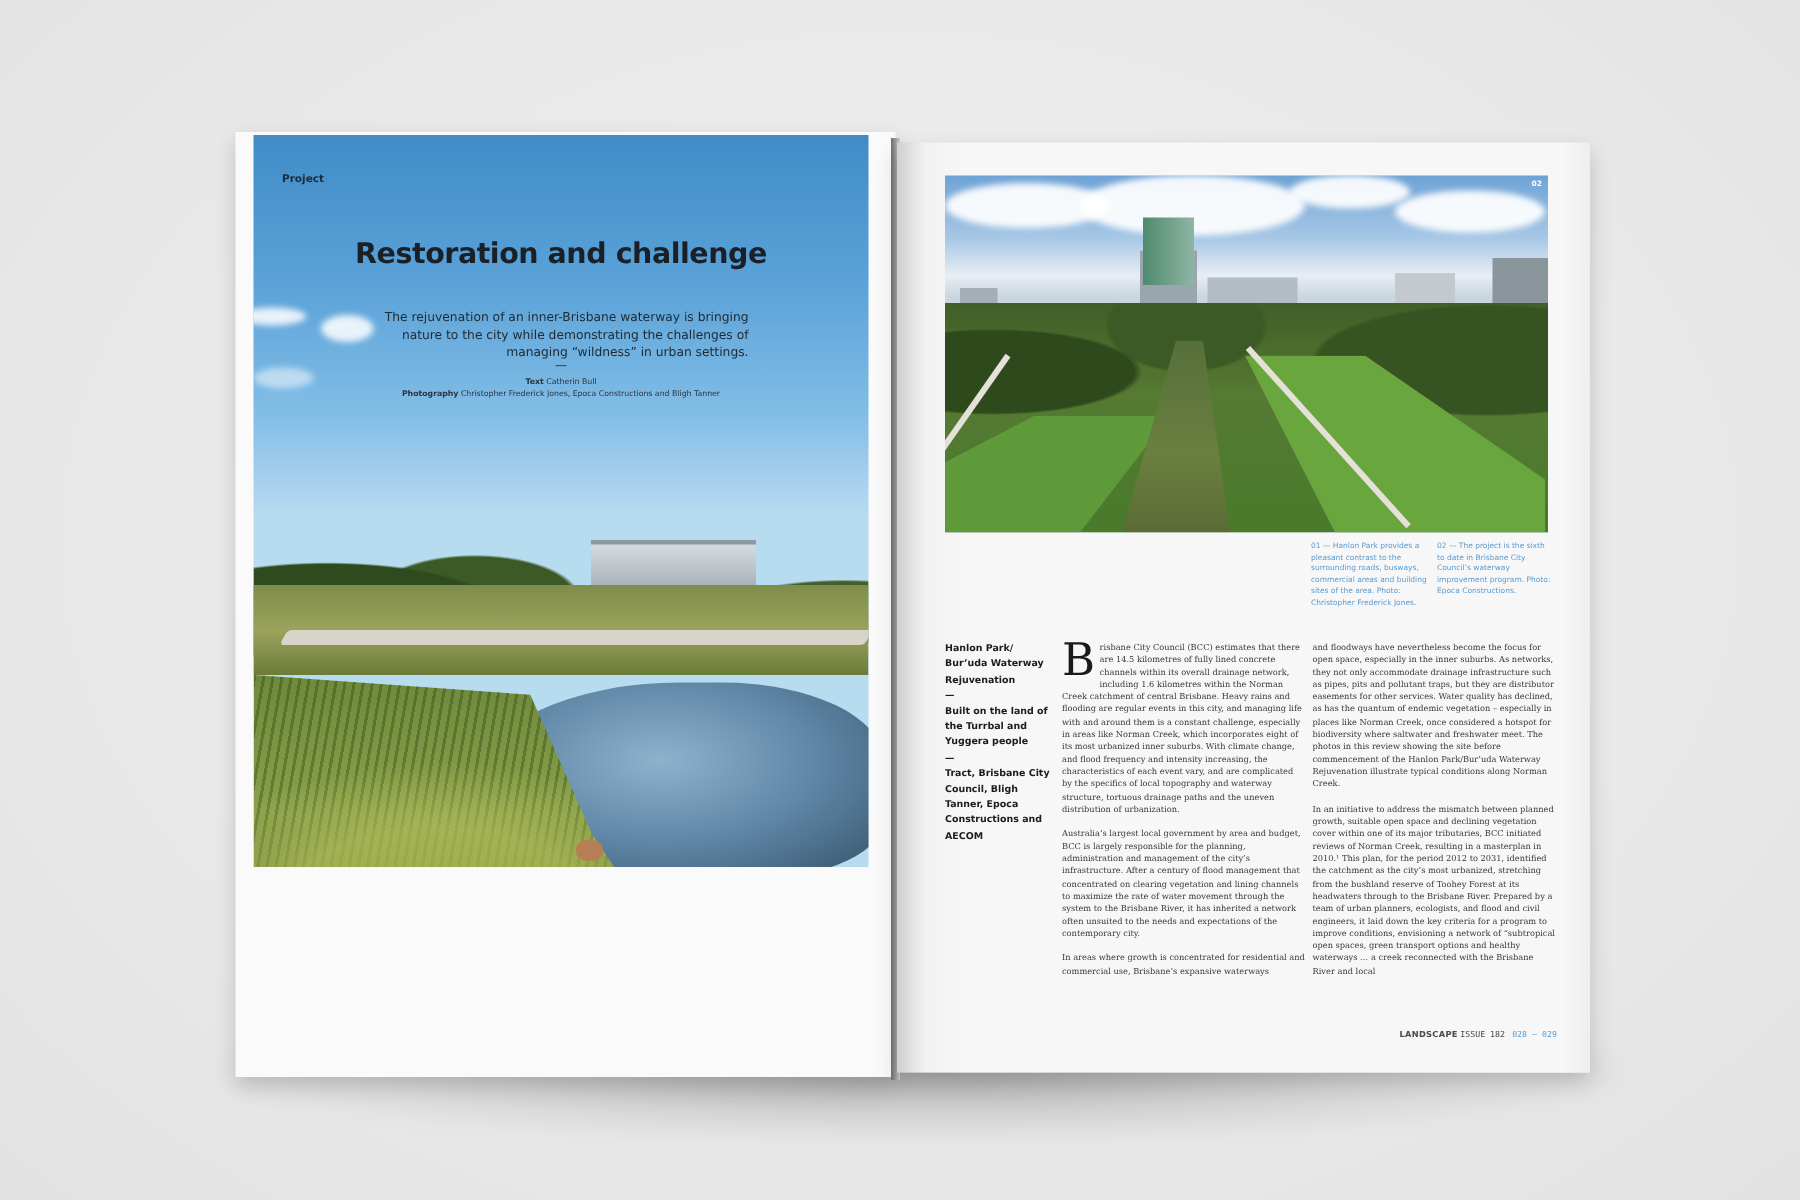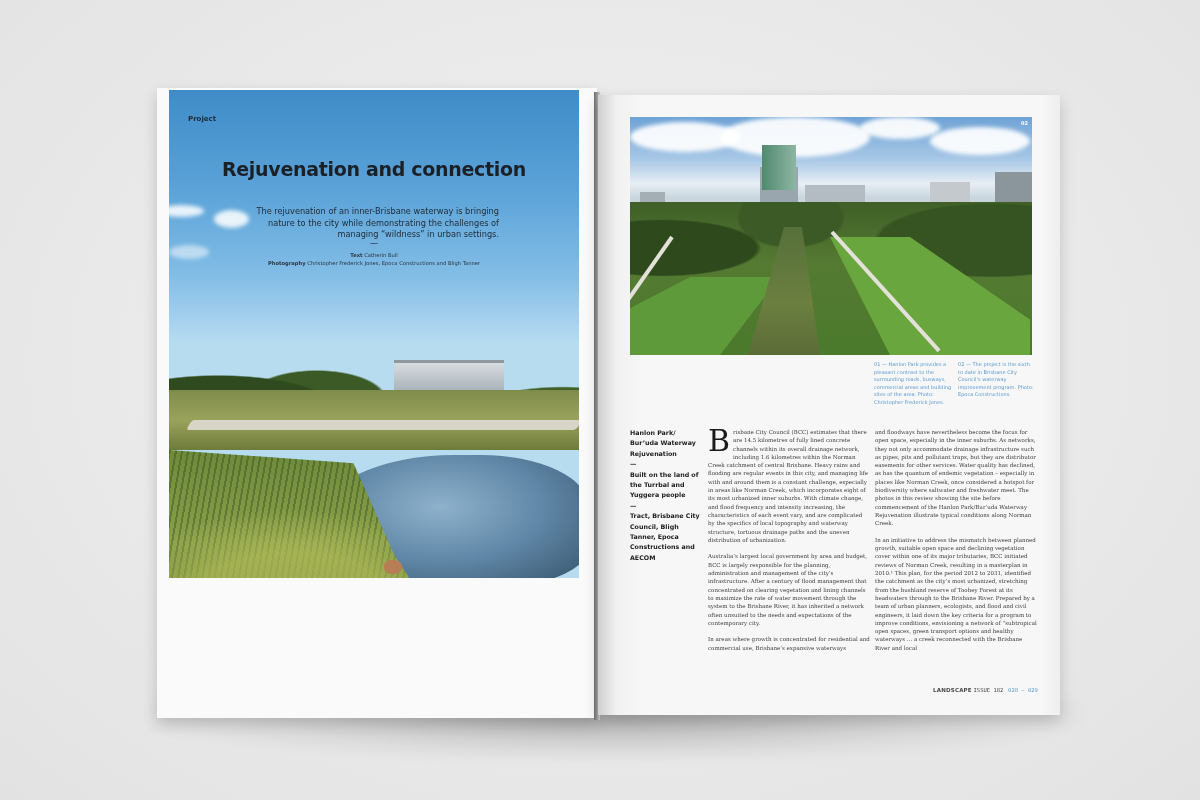--- a/index.html
+++ b/index.html
@@ -151,21 +151,21 @@
     <div class="meadow"></div>
     <div class="path"></div>
     <div class="water"></div>
     <div class="grass"></div>
     <div class="rock" style="left:250px;top:560px;width:40px;height:22px;"></div>
     <div class="rock" style="left:285px;top:580px;width:50px;height:25px;"></div>
     <div class="rock" style="left:215px;top:470px;width:18px;height:14px;"></div>
     <div class="rock" style="left:370px;top:585px;width:30px;height:20px;"></div>
 
     <div class="project-label">Project</div>
-    <div class="title">Rejuvenation and connection</div>
+    <div class="title">Restoration and challenge</div>
     <div class="dek">The rejuvenation of an inner-Brisbane waterway is bringing nature to the city while demonstrating the challenges of managing “wildness” in urban settings.</div>
     <div class="credit-dash">—</div>
     <div class="credits">
       <div><b>Text</b> <span>Catherin Bull</span></div>
       <div><b>Photography</b> <span>Christopher Frederick Jones, Epoca Constructions and Bligh Tanner</span></div>
     </div>
     <div class="page-num-left">01</div>
   </div>
 </div>
 

